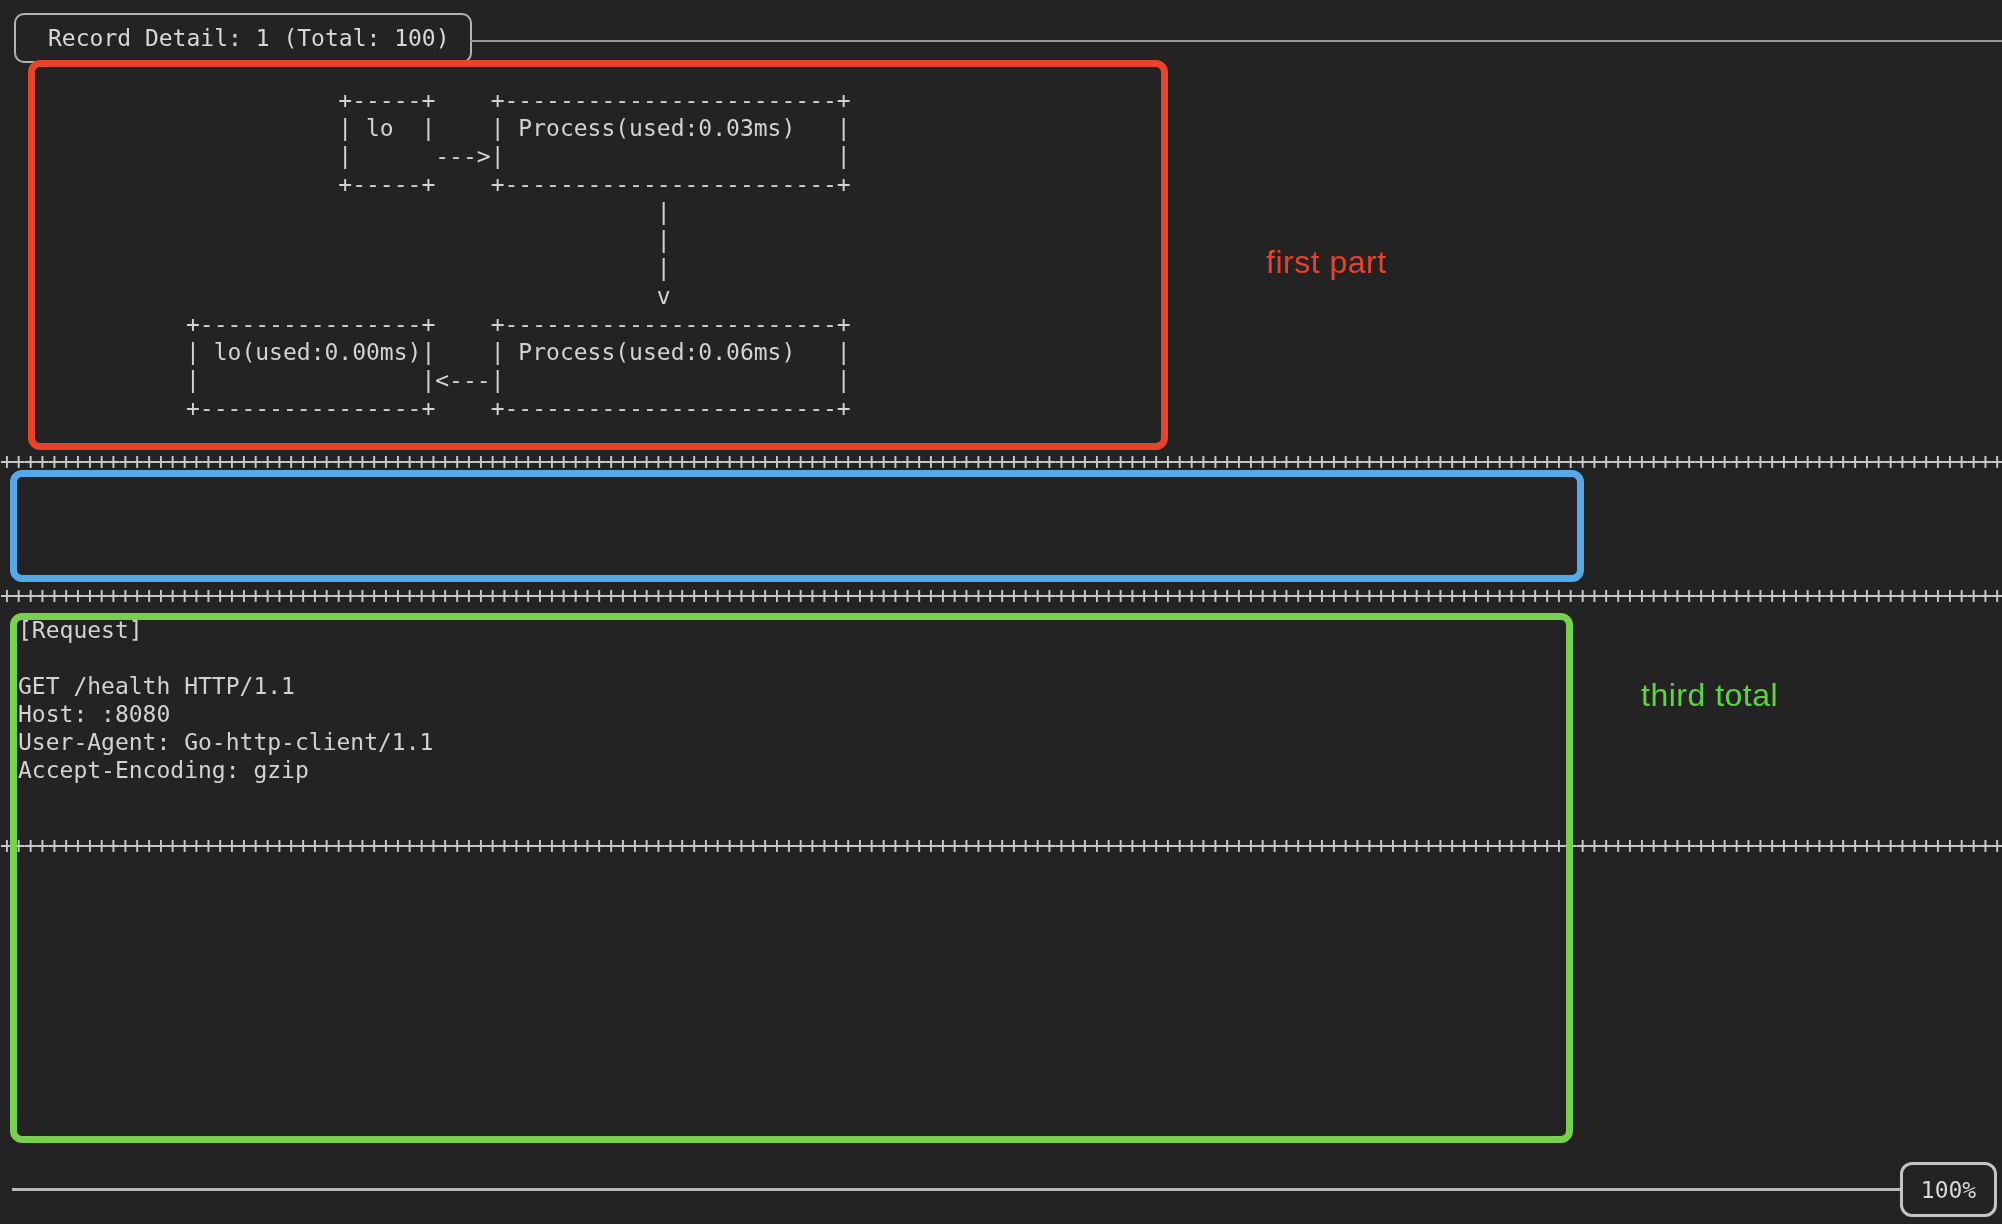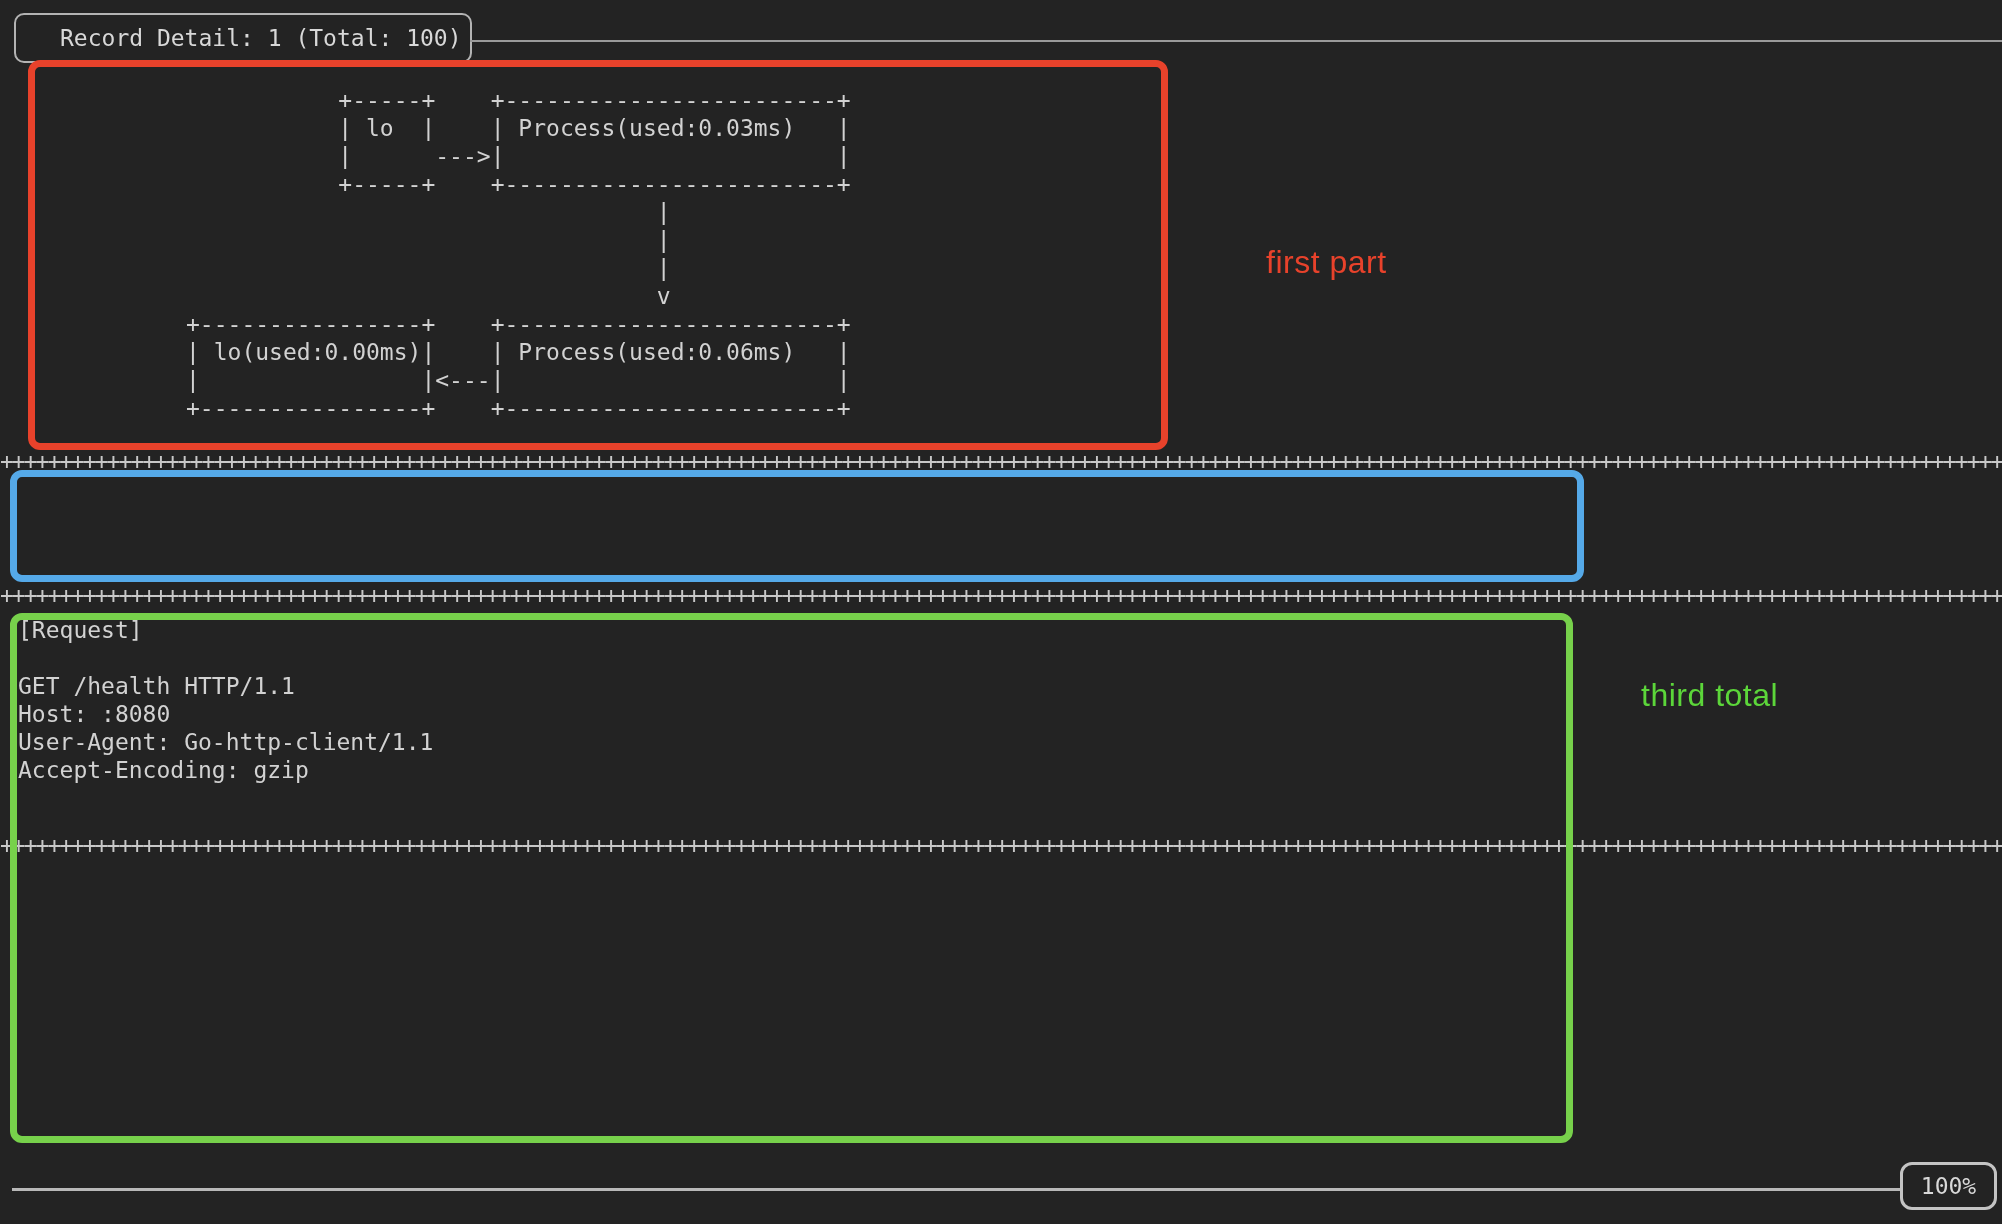--- a/index.html
+++ b/index.html
@@ -8,41 +8,41 @@
     overflow:hidden;font-family:"DejaVu Sans Mono",monospace;color:#d2d2d2;
   }
   pre.term{
     position:absolute;margin:0;font-family:"DejaVu Sans Mono",monospace;
     font-size:23px;line-height:28px;color:#d2d2d2;white-space:pre;
   }
   
   .title-box{
     position:absolute;left:14px;top:13px;width:458px;height:50px;
     border:2px solid #b3b3b3;border-radius:10px;box-sizing:border-box;
-    display:flex;align-items:center;padding-left:44px;
+    display:flex;align-items:center;padding-left:32px;
     font-size:23px;color:#d8d8d8;background:#232323;
   }
   .top-line{position:absolute;left:470px;top:40px;width:1532px;height:2px;background:#9a9a9a;}
   
   .divider{
     position:absolute;left:0;width:2002px;height:28px;overflow:hidden;
     font-size:23px;line-height:28px;letter-spacing:-2px;color:#c8c8c8;white-space:nowrap;
   }
   .divider-1{top:447px;}
   .divider-2{top:581px;}
   .divider-3{top:831px;}
   
   .diagram{left:6px;top:86px;}
   .conn{left:18px;top:504px;}
   .request{left:18px;top:616px;}
   .response{left:18px;top:867px;}
   
   .bottom-line{position:absolute;left:12px;top:1188px;width:1891px;height:3px;background:#b8b8b8;}
   .zoom-box{
-    position:absolute;left:1900px;top:1162px;width:97px;height:48px;
+    position:absolute;left:1900px;top:1162px;width:97px;height:55px;
     border:3px solid #c4c4c4;border-radius:12px;box-sizing:border-box;background:#232323;
     display:flex;align-items:center;justify-content:center;font-size:23px;color:#d8d8d8;
   }
   
   .anno-box{position:absolute;border-radius:12px;box-sizing:border-box;background:transparent;}
   .anno-red{left:28px;top:60px;width:1140px;height:390px;border:7px solid #e8422b;}
   .anno-blue{left:10px;top:470px;width:1574px;height:112px;border:7px solid #55a9e8;}
   .anno-green{left:10px;top:613px;width:1563px;height:530px;border:7px solid #77d14b;}
   .anno-label{
     position:absolute;font-family:"Liberation Sans",sans-serif;

